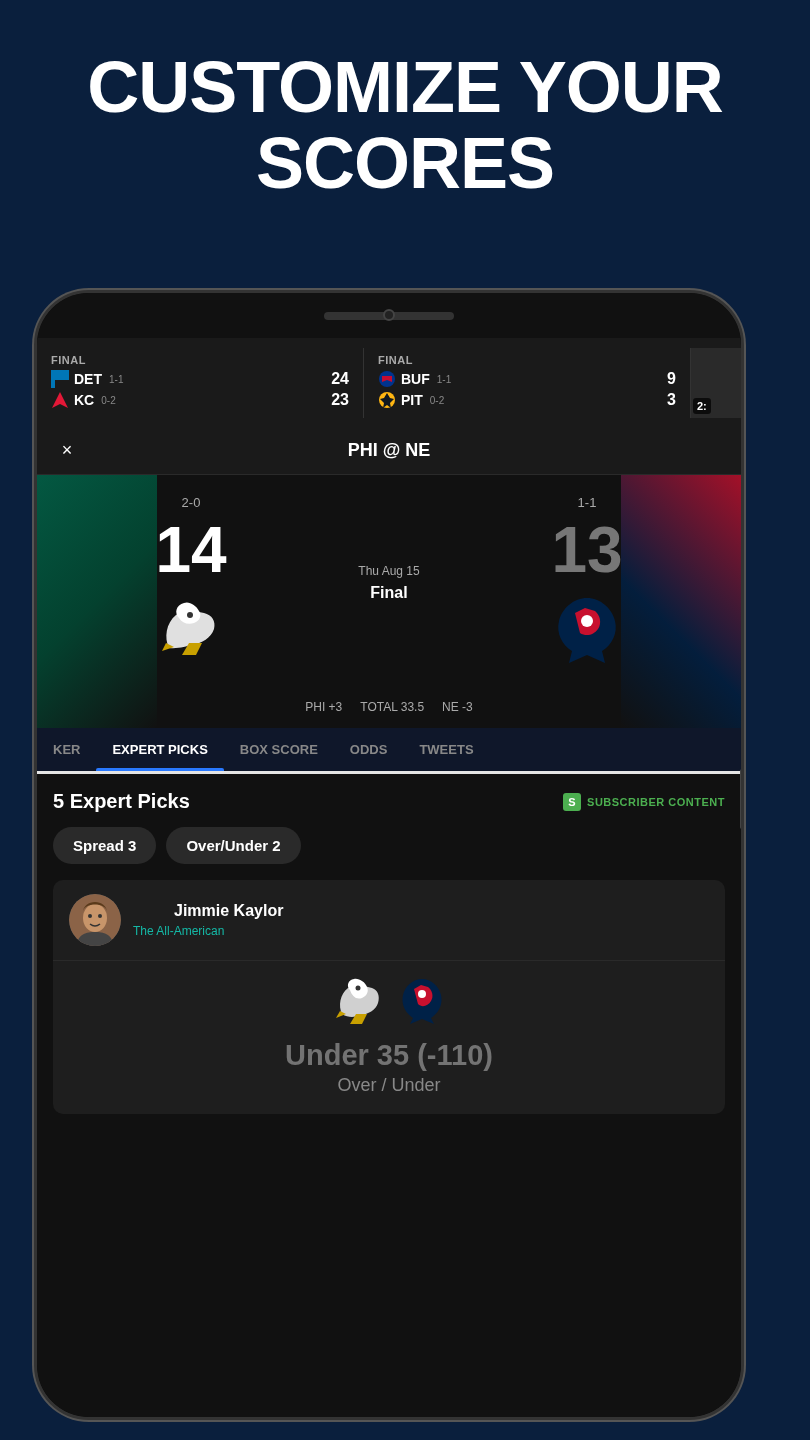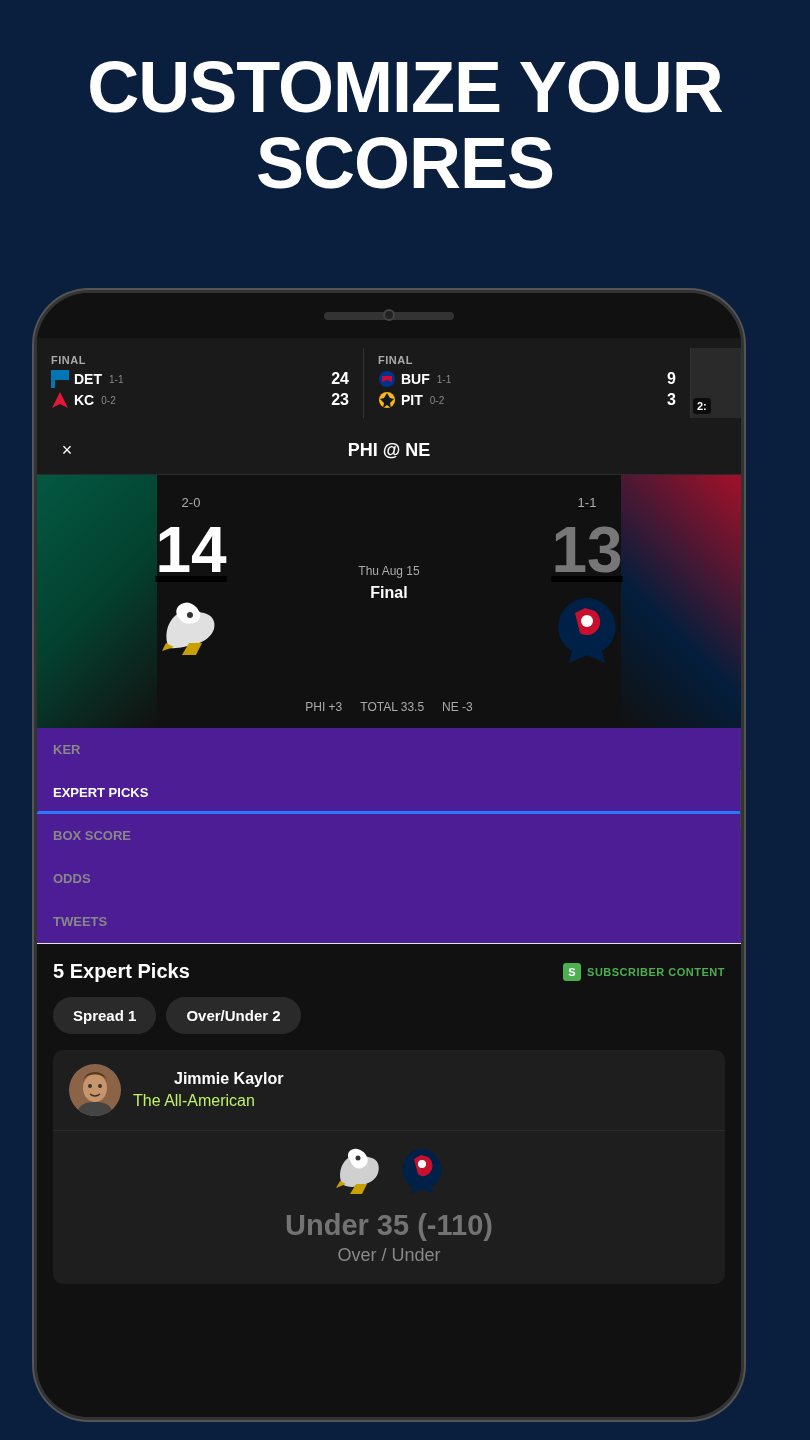--- a/index.html
+++ b/index.html
@@ -210,21 +210,20 @@
       display: grid;
       grid-template-columns: 1fr 120px 1fr;
       align-items: center;
       padding: 20px 16px;
     }
     .team-side {
       display: flex;
       flex-direction: column;
       align-items: center;
       gap: 8px;
-      text-decoration: underline;
     }
     .team-record-detail {
       font-size: 13px;
       color: #aaa;
     }
     .team-score-big {
       font-size: 64px;
       font-weight: 800;
       color: #fff;
       line-height: 1;
@@ -263,25 +262,24 @@
       z-index: 2;
     }
     .betting-item {
       font-size: 12px;
       color: #aaa;
       font-weight: 500;
     }
 
     
     .tabs-bar {
-      background: #4c1d95;
+      background: #0f172a;
       display: flex;
       overflow-x: auto;
-      border-bottom: 1px solid #e5e5e5;
-      flex-direction: column;
+      border-bottom: 3px solid #e5e5e5;
     }
     .tabs-bar::-webkit-scrollbar { display: none; }
     .tab-item {
       padding: 14px 16px;
       font-size: 13px;
       font-weight: 600;
       color: #888;
       white-space: nowrap;
       cursor: pointer;
       position: relative;
@@ -375,22 +373,22 @@
       align-items: center;
       justify-content: center;
     }
     .expert-name {
       font-size: 16px;
       font-weight: 700;
       color: #fff;
       margin-left: 41px;
     }
     .expert-title {
-      font-size: 16px;
-      color: #bef264;
+      font-size: 12px;
+      color: #14b8a6;
       margin-top: 4px;
     }
     .expert-pick-body {
       padding: 14px 16px 18px;
       border-top: 1px solid #2a2a2a;
       display: flex;
       flex-direction: column;
       align-items: center;
       gap: 14px;
     }
@@ -578,21 +576,21 @@
       <div class="expert-section">
         <div class="expert-header">
           <span class="expert-count">5 Expert Picks</span>
           <div class="subscriber-badge">
             <div class="subscriber-icon">S</div>
             <span>SUBSCRIBER CONTENT</span>
           </div>
         </div>
 
         <div class="filter-pills">
-          <div class="filter-pill">Spread 1</div>
+          <div class="filter-pill">Spread 3</div>
           <div class="filter-pill">Over/Under 2</div>
         </div>
 
         <div class="expert-card">
           <div class="expert-card-header">
             <div class="expert-avatar">
 
               <svg width="52" height="52" viewBox="0 0 52 52">
                 <circle cx="26" cy="26" r="26" fill="#8B6347"></circle>
 

